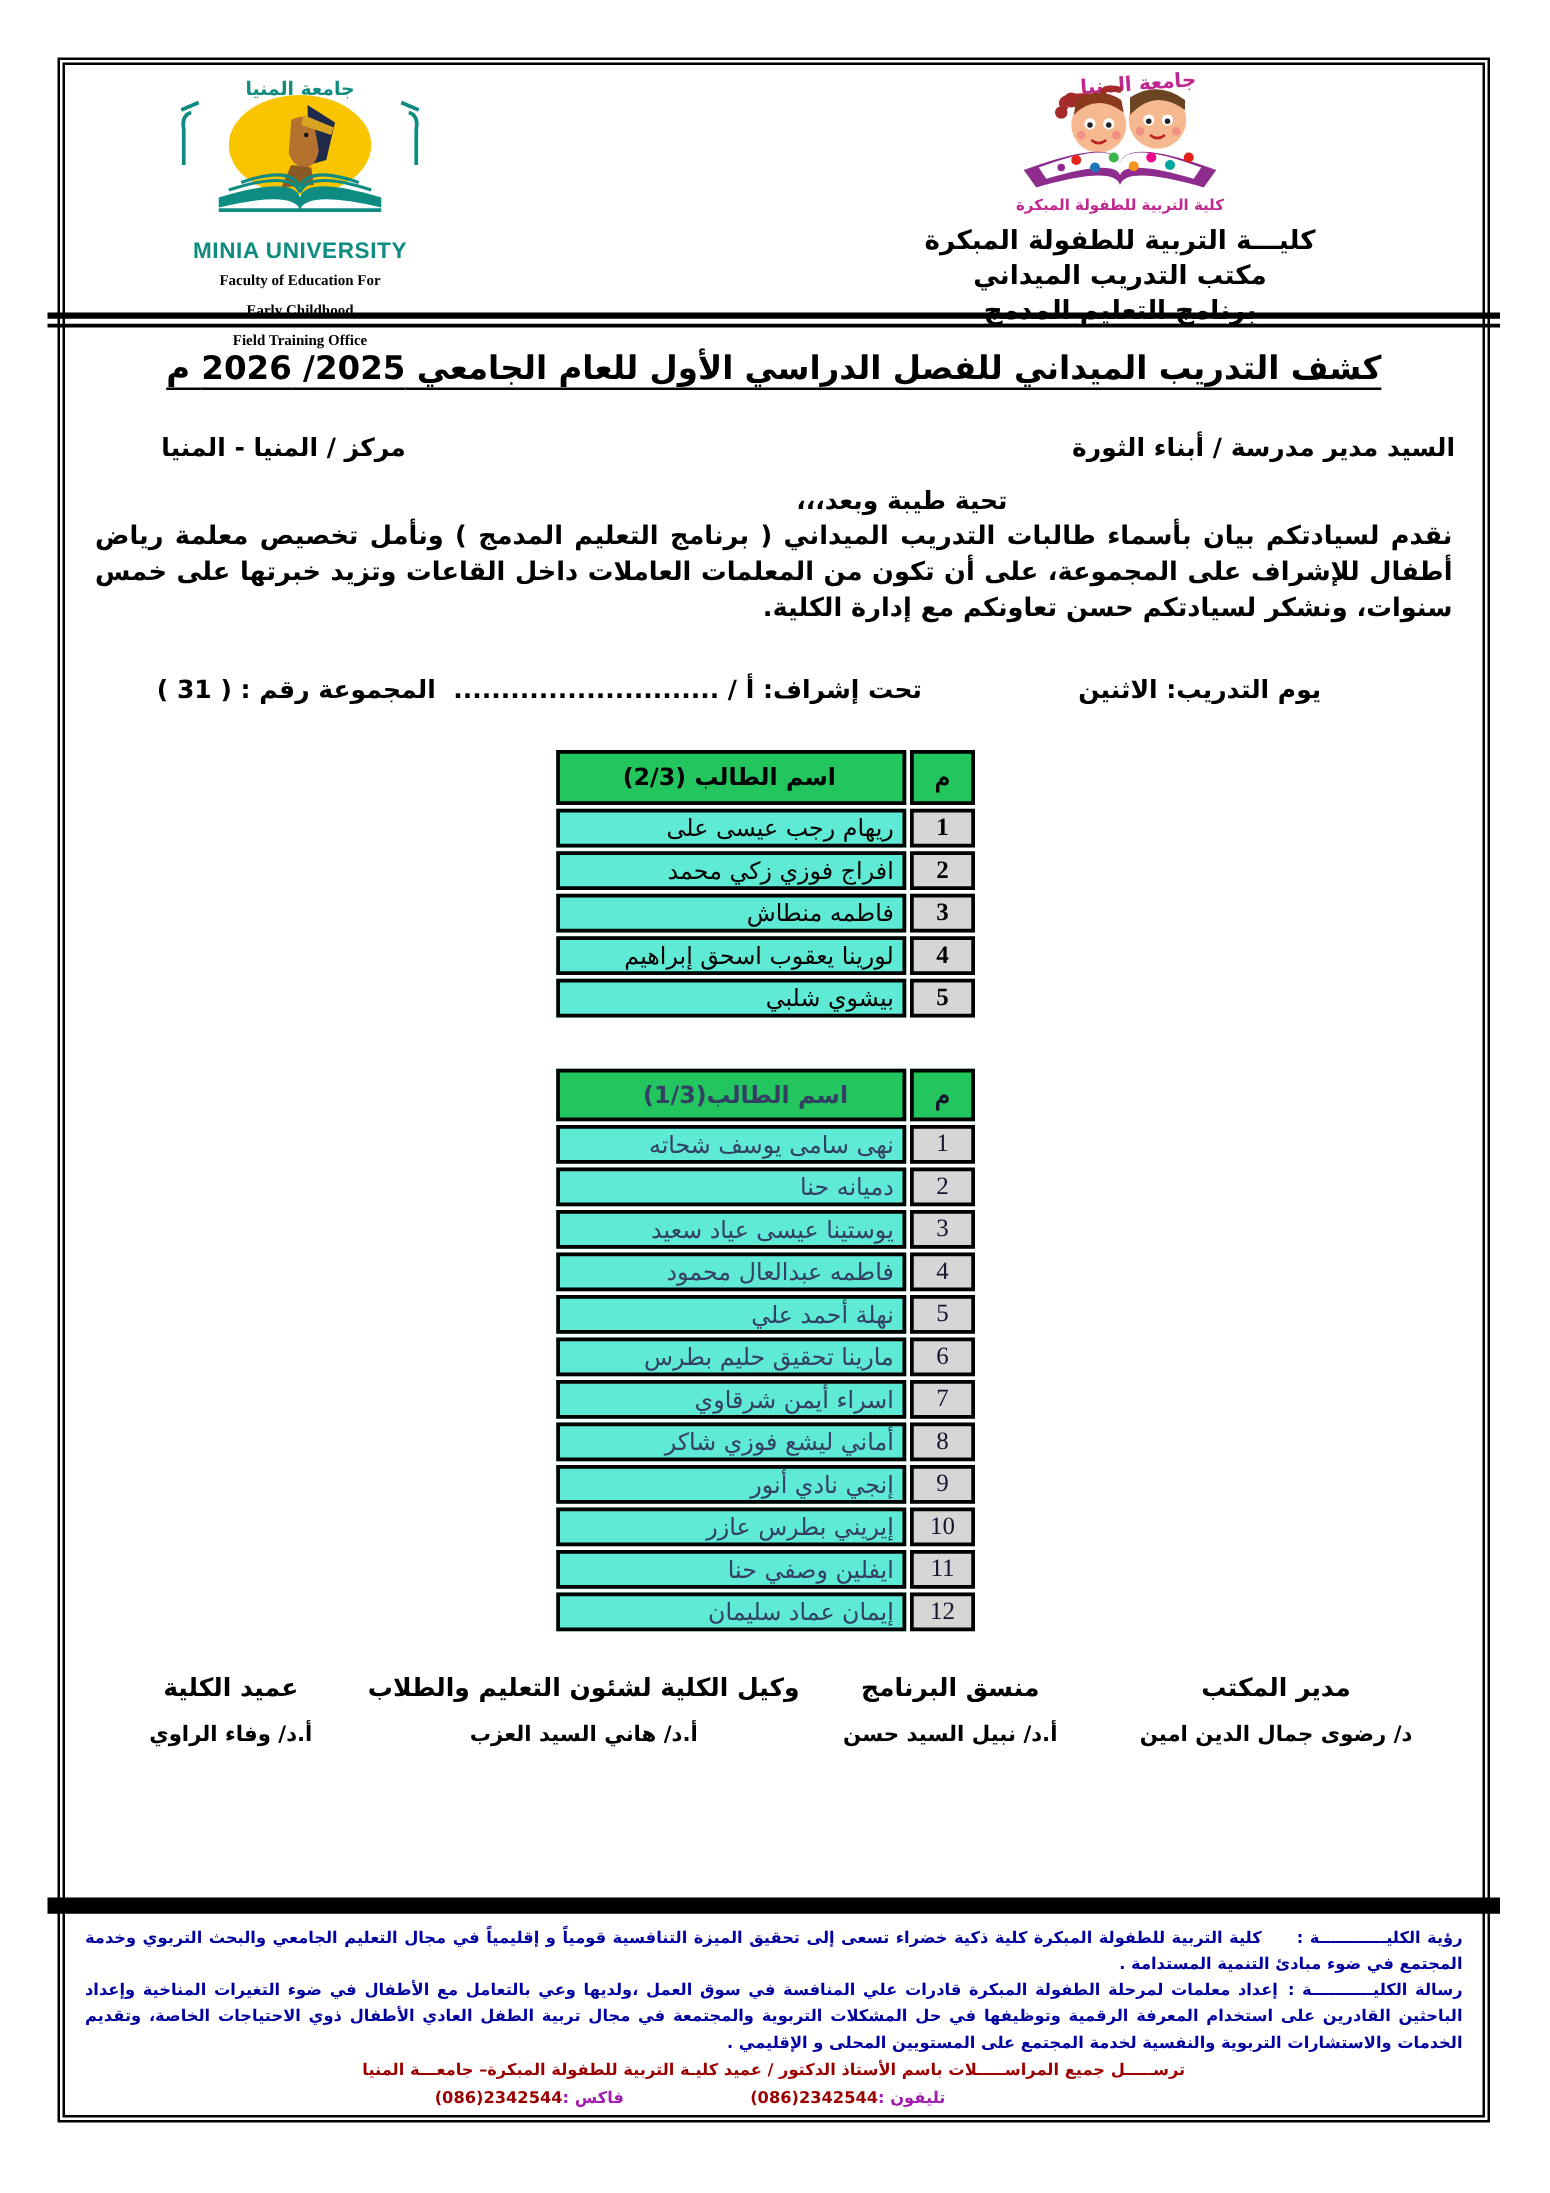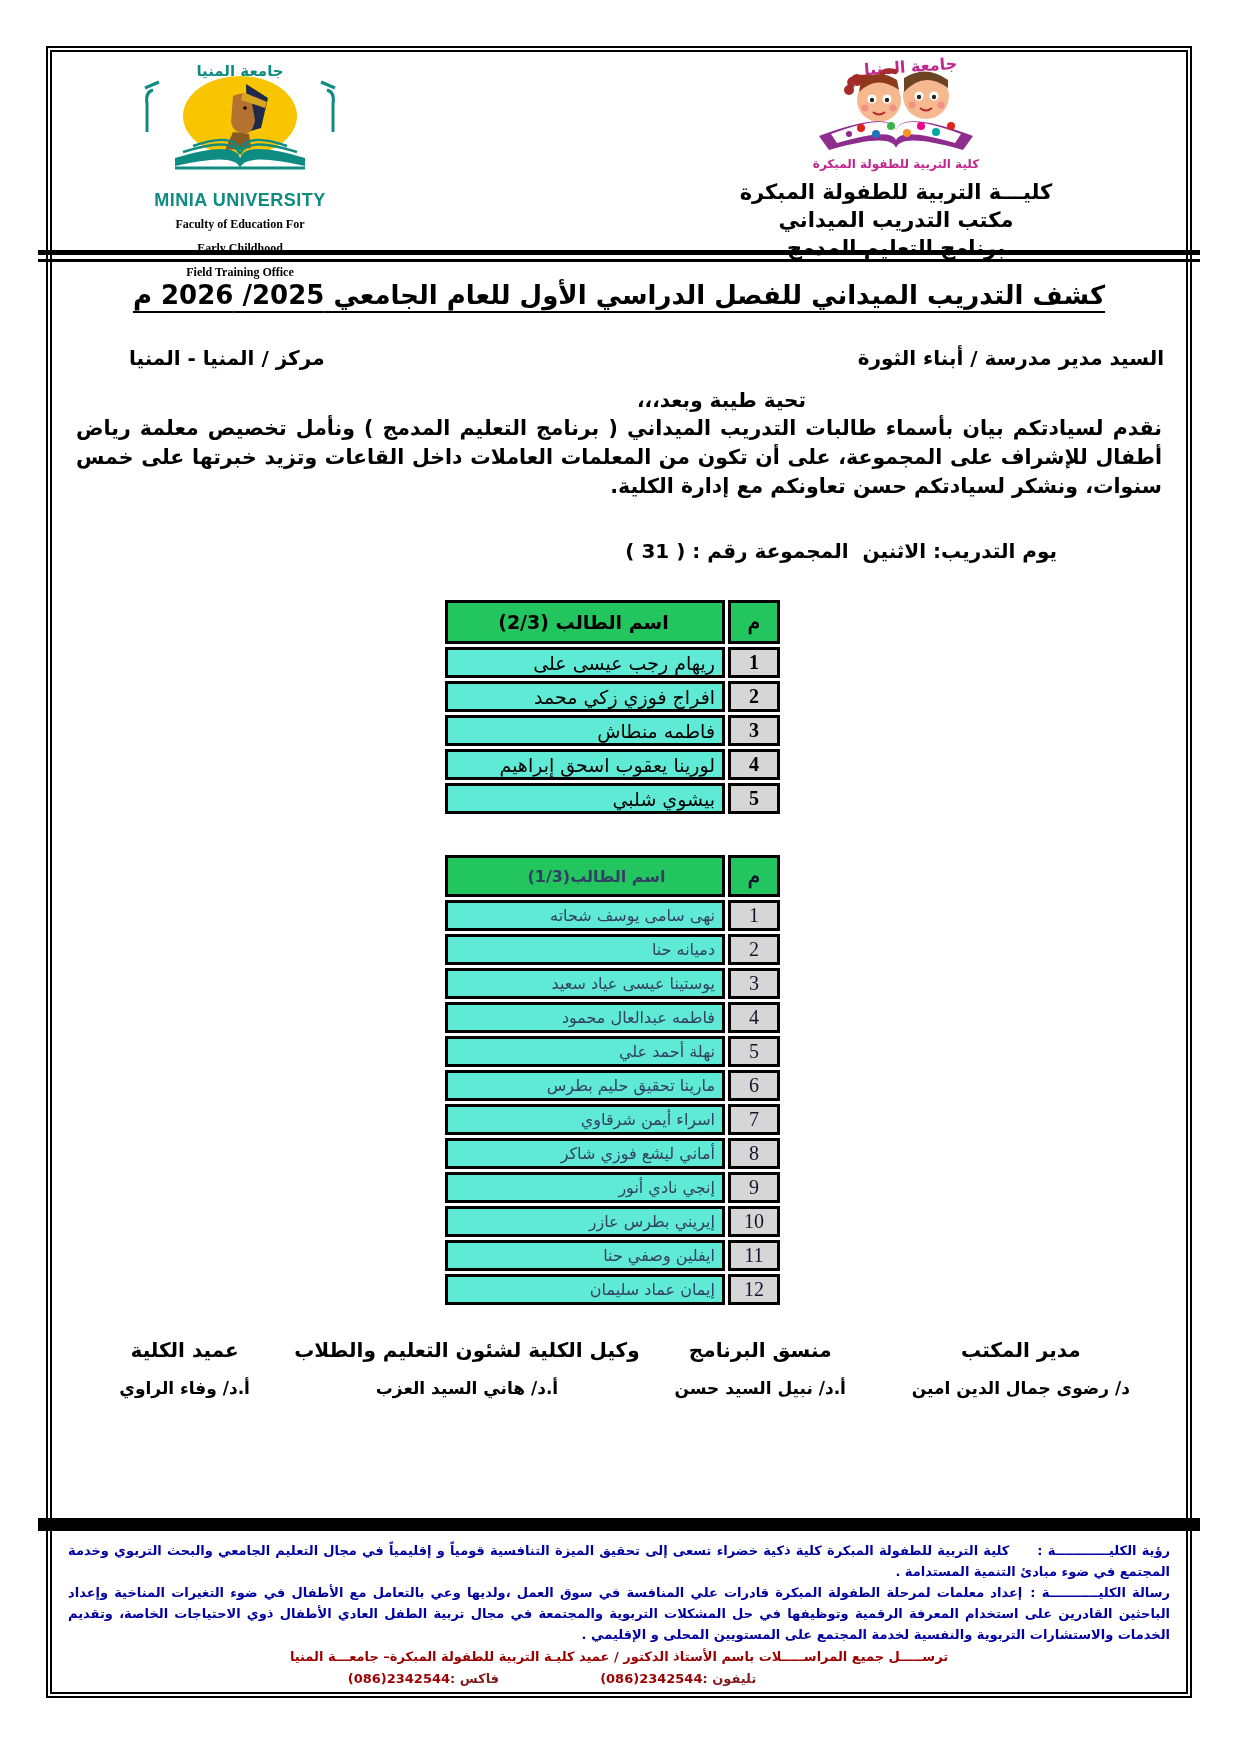--- a/index.html
+++ b/index.html
@@ -37,38 +37,38 @@
   table.tbl td{border:3px solid #000;box-sizing:border-box;}
   td.numcell{width:52px;background:#d6d6d6;text-align:center;vertical-align:middle;}
   td.namecell{background:#5eead4;text-align:right;padding:0 7px 0 4px;vertical-align:middle;}
   .tbl .hed td{background:#22c55e;text-align:center;font-weight:bold;}
   #table1{top:545px;}
   #table1 .hed td{height:44px;font-size:25px;}
   #table1 td.namecell{height:25px;font-size:19px;}
   #table1 td.numcell{font-family:"Liberation Serif",serif;font-weight:bold;font-size:20px;}
   #table2{top:800px;}
   #table2 .hed td{height:42px;font-size:26px;}
-  #table2 td.namecell{height:23px;font-size:16px;color:#333f63;padding-left:30px;}
+  #table2 td.namecell{height:23px;font-size:19px;color:#333f63;padding-left:30px;}
   #table2 td.numcell{font-family:"Liberation Serif",serif;font-size:20px;color:#14142e;}
   
   .sign-titles,.sign-names{position:absolute;left:24px;right:24px;direction:rtl;display:flex;}
   .sign-titles{top:1286px;font-weight:bold;font-size:20px;}
   .sign-names{top:1326px;font-weight:bold;font-size:17px;}
   .sig-col{text-align:center;}
   .sig-c1{flex:0 0 26%;}
   .sig-c2{flex:0 0 22%;}
   .sig-c3{flex:0 0 32%;}
   .sig-c4{flex:0 0 20%;}
   
   .footer{position:absolute;top:1488px;left:16px;right:16px;direction:rtl;color:#0000a0;font-weight:bold;font-size:13px;line-height:21px;text-align:justify;}
   .footer .lbl{margin-inline-end:8px;}
   .footer .lbl.vision{margin-inline-end:28px;}
   .corr-line{text-align:center;color:#9b0000;margin-top:1px;}
   .phone-line{display:flex;direction:rtl;justify-content:center;gap:95px;margin-top:1px;transform:translateX(-70px);}
-  .phone-line .plbl{color:#7f1d1d;}
+  .phone-line .plbl{color:#a21caf;}
   .phone-line .pval{color:#9b0000;direction:ltr;unicode-bidi:isolate;margin-inline-start:6px;}
 </style>
 </head>
 <body>
 
 <div class="frame">
 
   <div class="header-left">
     <svg width="250" height="122" viewBox="0 0 250 122">
 
@@ -147,20 +147,21 @@
     <span class="right-part">السيد مدير مدرسة  /  أبناء الثورة</span>
     <span class="left-part">مركز /  المنيا - المنيا</span>
   </div>
 
   <div class="greeting">تحية طيبة وبعد،،،</div>
 
   <div class="body-par">نقدم لسيادتكم بيان بأسماء طالبات التدريب الميداني ( برنامج التعليم المدمج ) ونأمل تخصيص معلمة رياض أطفال للإشراف على المجموعة، على أن تكون من المعلمات العاملات داخل القاعات وتزيد خبرتها على خمس سنوات، ونشكر لسيادتكم حسن تعاونكم مع إدارة الكلية.</div>
 
   <div class="training">
     <span class="day">يوم التدريب:  الاثنين</span>
+    <span class="sup">تحت إشراف: أ / ............................</span>
     <span class="grp">المجموعة رقم :   ( 31 )</span>
   </div>
 
   <table class="tbl" id="table1">
     <tbody>
         <tr class="hed">
       <td class="numcell">م</td>
       <td class="namecell" style="text-align:center">اسم الطالب  (2/3)</td>
     </tr>
     <tr>

